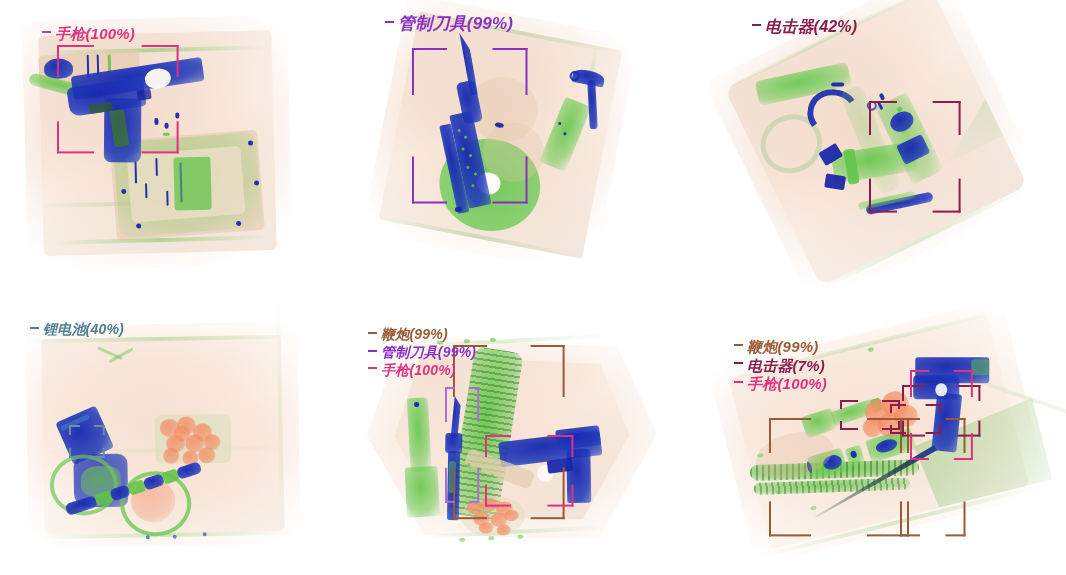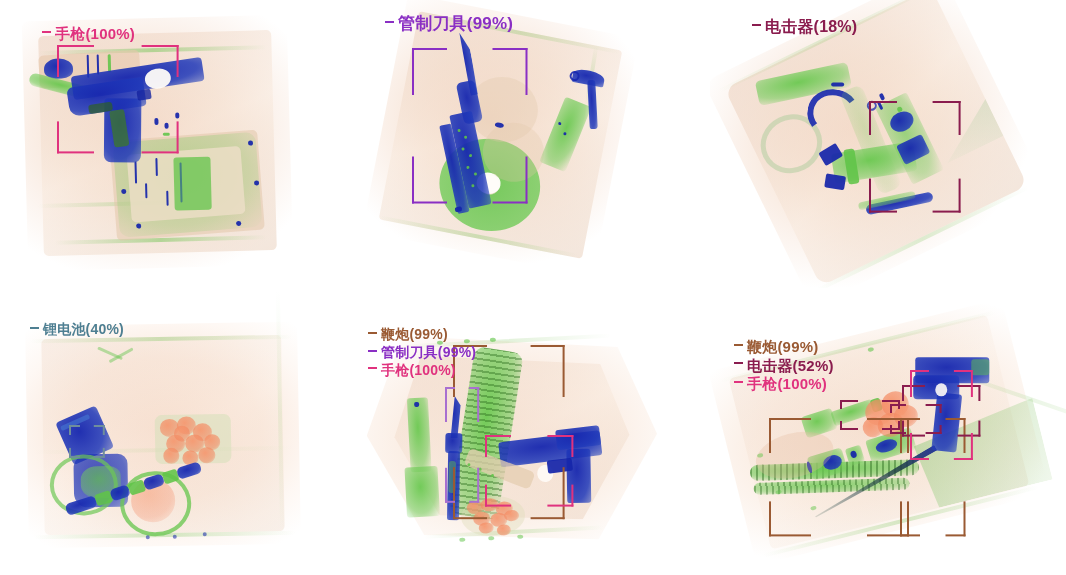--- a/index.html
+++ b/index.html
@@ -42,21 +42,21 @@
   .bbox .c{position:absolute;width:30%;height:30%;}
   .bbox .c::before,.bbox .c::after{content:"";position:absolute;background:currentColor;}
   .bbox .c::before{left:0;top:0;width:100%;height:1.6px;}
   .bbox .c::after{left:0;top:0;width:1.6px;height:100%;}
   .bbox .tl{left:0;top:0;}
   .bbox .tr{right:0;top:0;transform:scaleX(-1);}
   .bbox .bl{left:0;bottom:0;transform:scaleY(-1);}
   .bbox .br{right:0;bottom:0;transform:scale(-1,-1);}
 
   
-  .labels{position:absolute;}
+  .labels{position:absolute;font-style:italic;}
   .lab{white-space:nowrap;font-weight:bold;font-size:15px;line-height:17px;
        letter-spacing:.2px;}
   .lab .dash{display:inline-block;width:9px;height:2px;vertical-align:middle;
        background:currentColor;margin-right:4px;margin-bottom:3px;}
   .lab .txt{vertical-align:middle;}
 </style>
 </head>
 <body>
 
 <div id="grid">
@@ -230,21 +230,21 @@
 
     <div class="bbox" style="left:869px;top:101px;width:92px;height:112px;color:#8a1c4e;margin-left:-710px;">
       <span class="c tl"></span>
         <span class="c tr"></span>
       <span class="c bl"></span>
         <span class="c br"></span>
     </div>
 
     <div class="labels" style="left:42px;top:17px;">
       <div class="lab" style="color:#8a1c4e;font-size:16px;">
-        <span class="dash"></span><span class="txt">电击器(18%)</span>
+        <span class="dash"></span><span class="txt">电击器(42%)</span>
       </div>
     </div>
   </div>
 
   <div class="panel" style="left:0;top:288px;width:355px;height:287px;">
 
     <div class="bag" style="left:27px;top:36px;width:272px;height:222px;transform:rotate(-1deg);">
       <div class="shell" style="background:
            radial-gradient(ellipse 72% 64% at 50% 48%, rgba(247,222,206,.95) 0%, rgba(250,231,218,.85) 50%, rgba(253,243,236,.6) 78%, rgba(255,251,248,0) 100%);"></div>
       <div class="shell2" style="opacity:.55;"></div>
@@ -511,21 +511,21 @@
         <span class="c tr"></span>
       <span class="c bl"></span>
         <span class="c br"></span>
     </div>
 
     <div class="labels" style="left:24px;top:48px;">
       <div class="lab" style="color:#9a5a33;font-size:15px;">
         <span class="dash"></span><span class="txt">鞭炮(99%)</span>
       </div>
       <div class="lab" style="color:#8a1c4e;font-size:15px;">
-        <span class="dash"></span><span class="txt">电击器(52%)</span>
+        <span class="dash"></span><span class="txt">电击器(7%)</span>
       </div>
       <div class="lab" style="color:#e0327e;font-size:15px;">
         <span class="dash"></span><span class="txt">手枪(100%)</span>
       </div>
     </div>
   </div>
 
 </div>
 
 </body></html>

